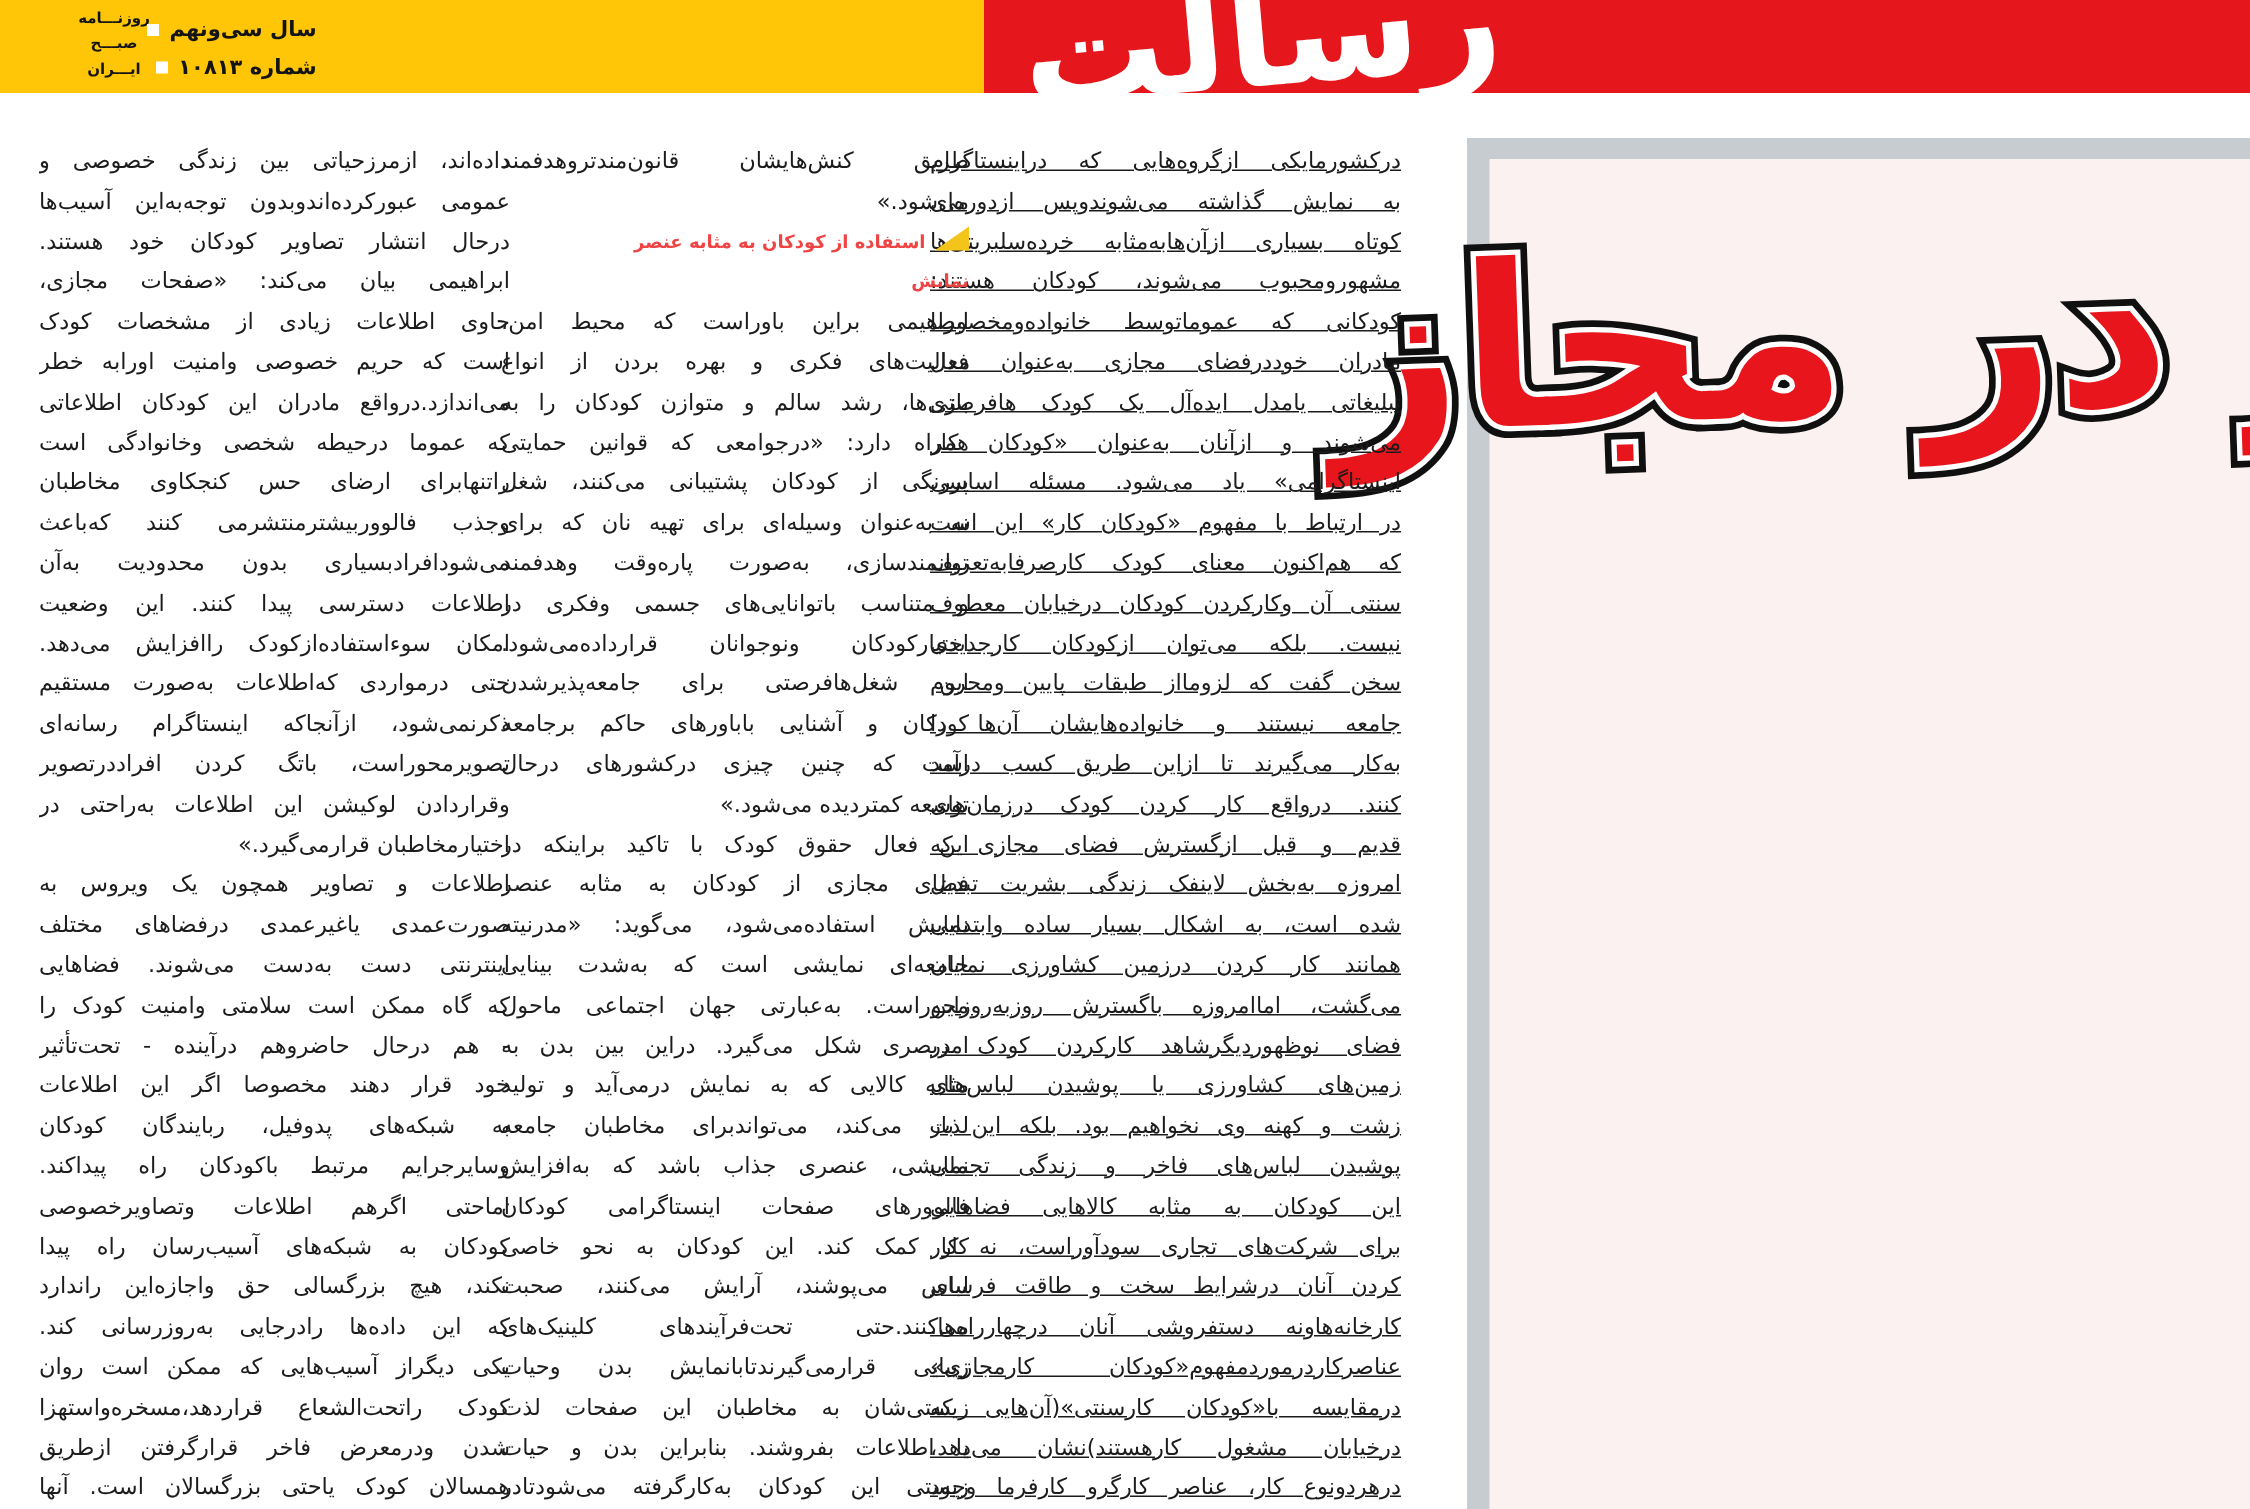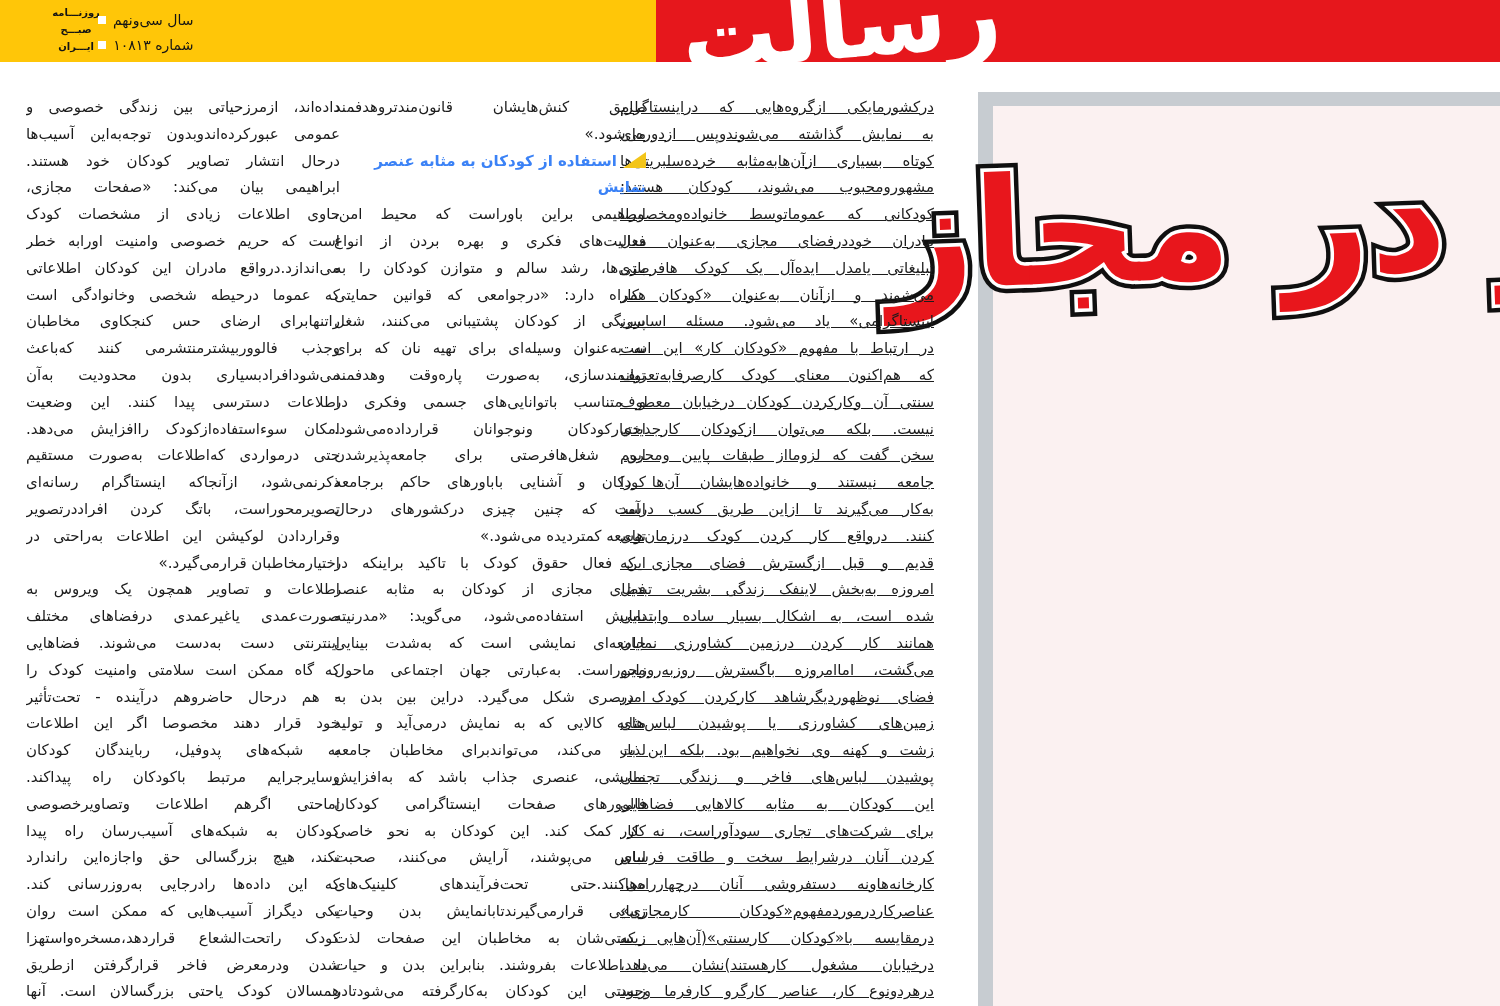--- a/index.html
+++ b/index.html
@@ -11,21 +11,21 @@
   
   .bar-yellow { position:absolute; left:0; top:0; width:656px; height:62px; background:#ffc608; }
   .bar-red    { position:absolute; left:656px; top:0; width:844px; height:62px; background:#e6171c; overflow:hidden; }
 
   .paper-logo { position:absolute; left:14px; top:4px; width:78px; color:#141414;
                 font-weight:bold; font-size:10px;margin-left:23px; }
   .paper-logo .line { text-align:center; line-height:17px; height:17px; white-space:nowrap; }
 
   .issue-info { position:absolute; left:98px; top:7px; display:flex; flex-direction:column; }
   .issue-row  { display:flex; direction:rtl; align-items:center; gap:7px; height:25px;
-                font-size:14px; font-weight:normal; color:#141414; white-space:nowrap; }
+                font-size:14px; font-weight:bold; color:#141414; white-space:nowrap; }
   .sq { width:8px; height:8px; background:#ffffff; display:inline-block; flex:0 0 auto; }
 
   .resalat-logo { position:absolute; left:25px; top:-30px; color:#ffffff;
                   font-size:95px; font-weight:bold; white-space:nowrap;
                   transform:rotate(-5deg); }
 
   
   .panel-frame { position:absolute; left:978px; top:92px; width:522px; height:914px; background:#c7ccd1; }
   .panel       { position:absolute; left:993px; top:106px; width:507px; height:900px; background:#fbf1f1; }
 
@@ -40,22 +40,22 @@
   .col { position:absolute; top:94px; height:912px; overflow:hidden;
          font-size:15px; color:#1c1c1c; }
   .col-right  { left:620px; width:314px;text-decoration:underline; }
   .col-middle { left:334px; width:312px; }
   .col-left   { left:6px;   width:314px;margin-left:20px; }
 
   .col .line { height:26.8px; line-height:26.8px; overflow:hidden;
                text-align:justify; text-align-last:justify; }
   .col .line.para-end { text-align-last:right; }
 
-  .heading .hline { height:26.8px; line-height:26.8px; color:#3b82f6;
-                    font-weight:bold; font-size:15px; text-align:right; white-space:nowrap; overflow:hidden; }
+  .heading .hline { height:26.8px; line-height:26.8px; color:#ef4444;
+                    font-weight:bold; font-size:12px; text-align:right; white-space:nowrap; overflow:hidden; }
   .tri { display:inline-block; width:0; height:0;
          border-bottom:16px solid #f3c51a; border-left:23px solid transparent;
          margin-left:6px; vertical-align:-2px; }
 </style>
 </head>
 <body>
 
 <div class="page">
 
   <div class="bar-yellow">

